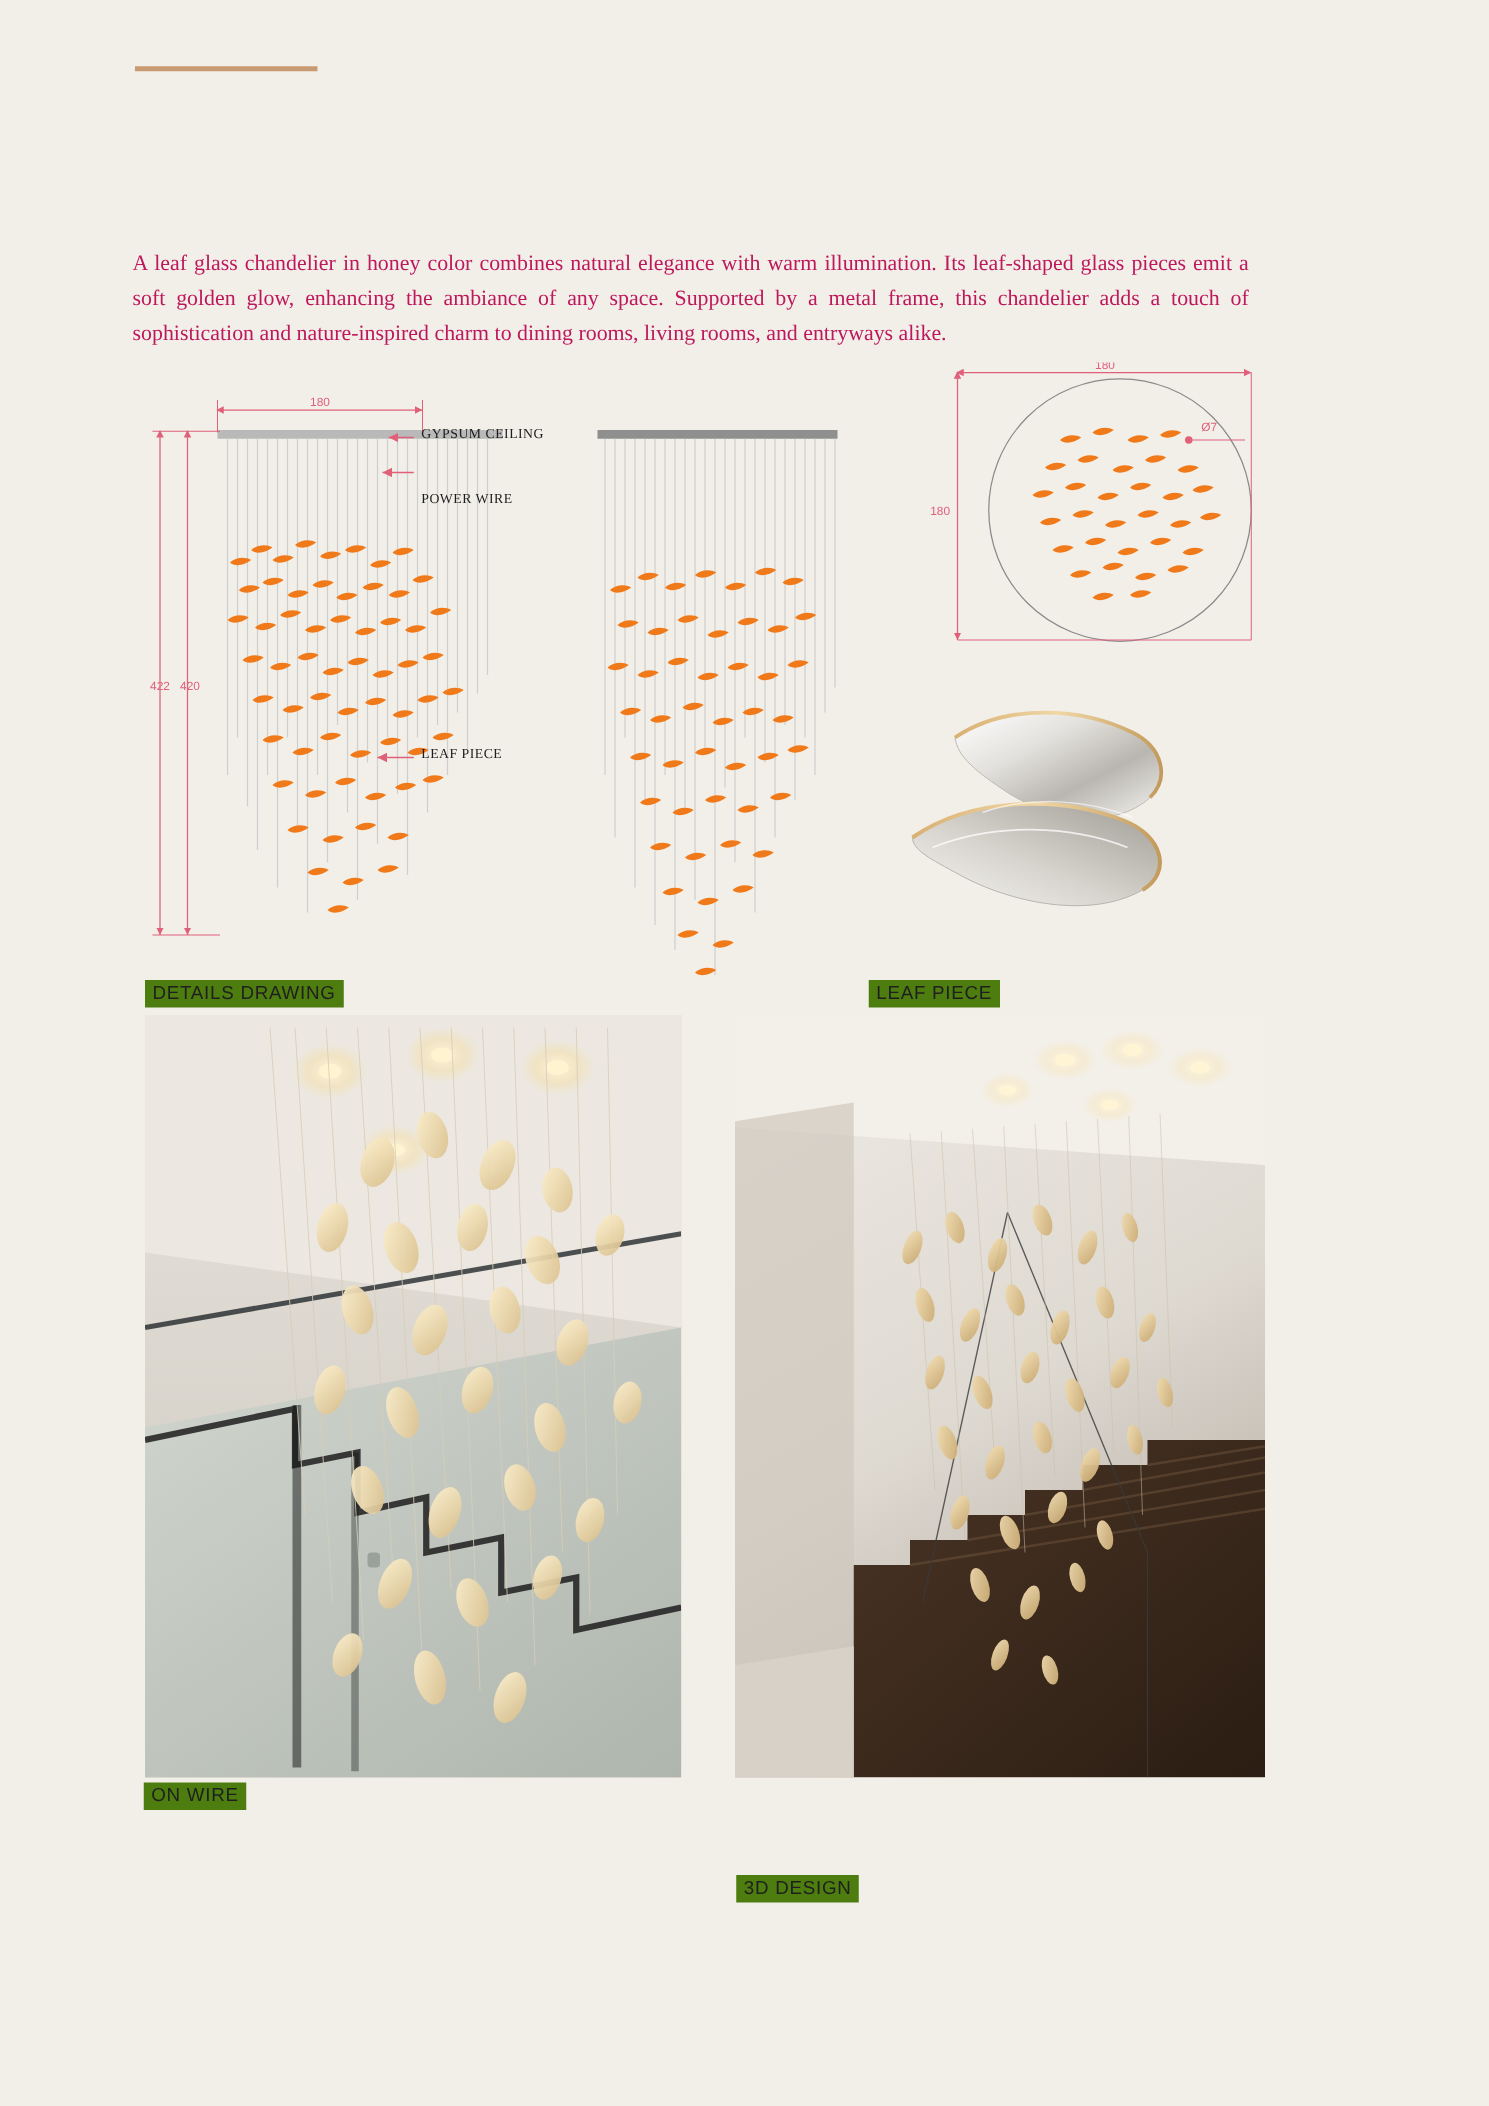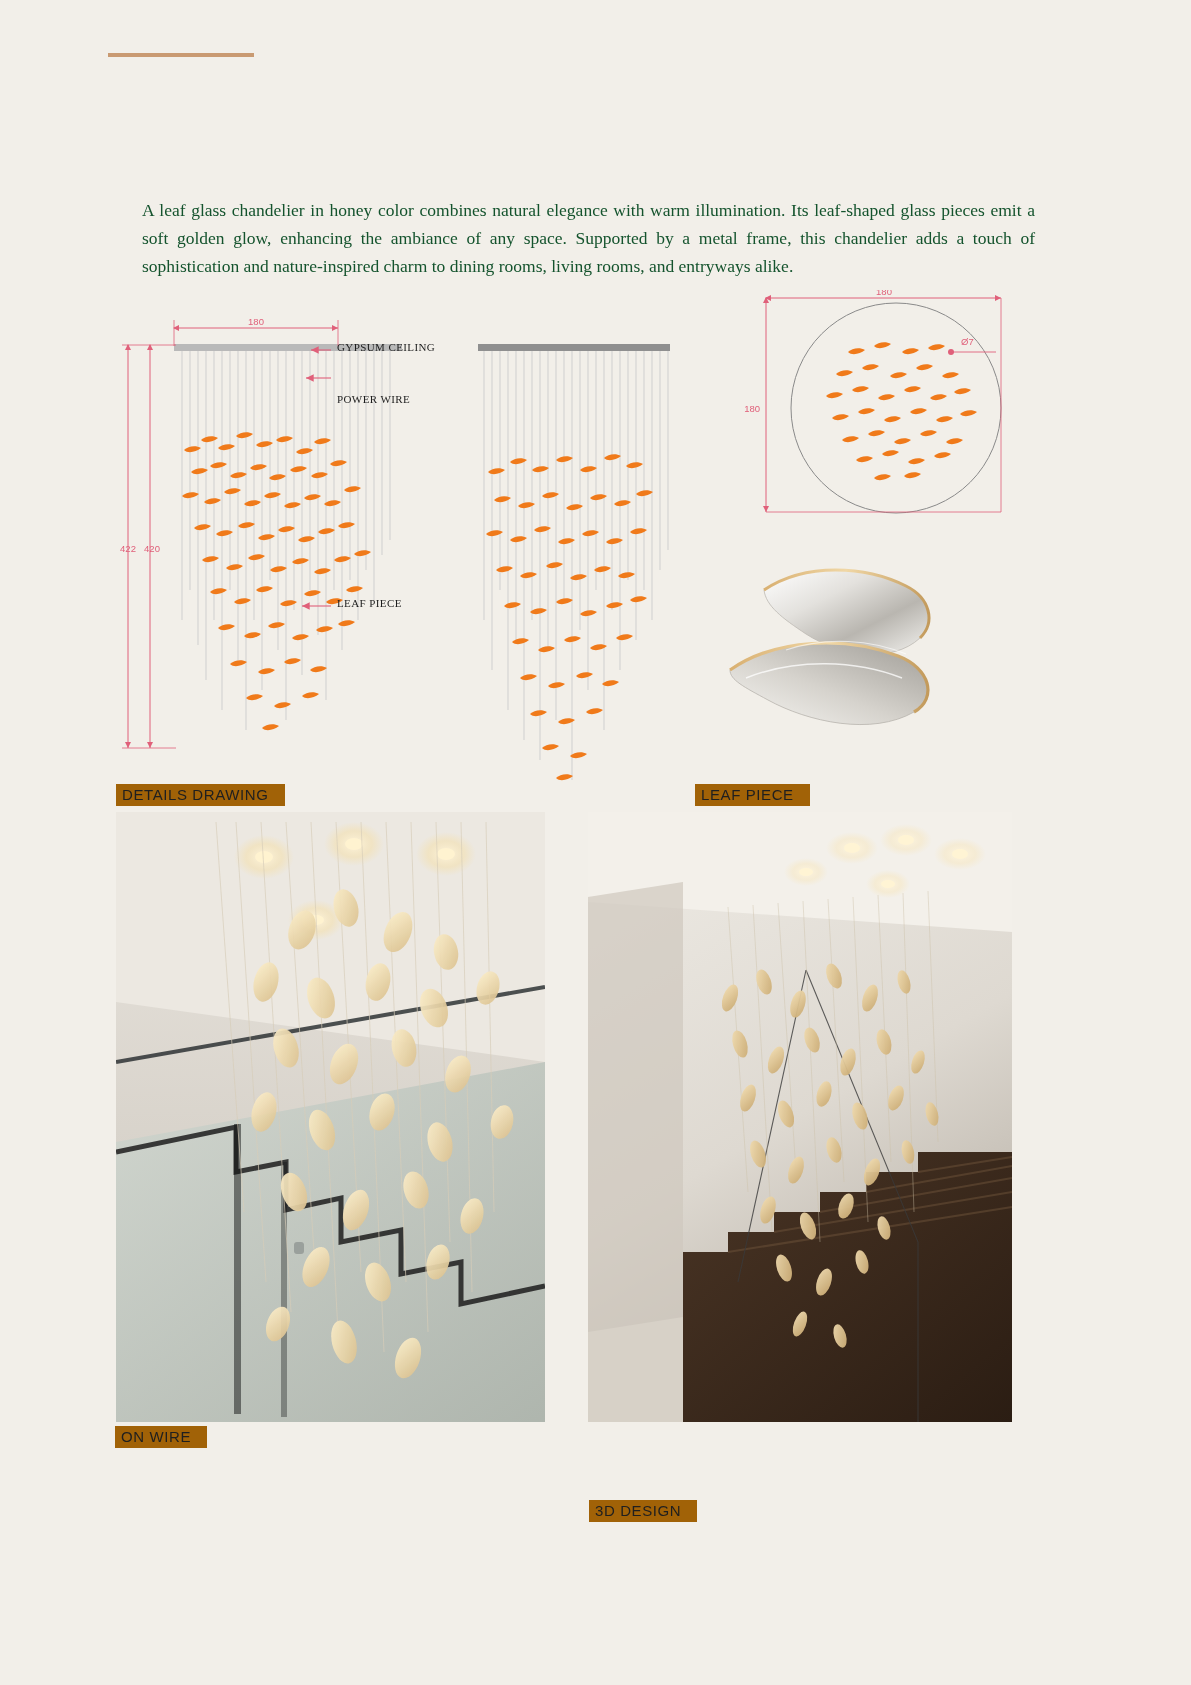--- a/index.html
+++ b/index.html
@@ -41,23 +41,22 @@
     line-height: 1.05;
   }
   .intro {
     position: absolute;
     left: 106px;
     top: 178px;
     width: 893px;
     font-family: "Liberation Serif", serif;
     font-size: 17.5px;
     line-height: 28px;
-    color: #14532d;
+    color: #be185d;
     text-align: justify;
-    margin-left: 36px;
   }
 
   
   .drawing-area {
     position: absolute;
     left: 106px;
     top: 290px;
     width: 900px;
     height: 490px;
   }
@@ -74,26 +73,26 @@
     color: #1d1d1d;
     white-space: nowrap;
   }
   .callout.ceiling { left: 231px; top: 51px; }
   .callout.wire    { left: 231px; top: 79px; margin-top: 24px; }
   .callout.leaf    { left: 231px; top: 307px; }
 
   
   .sec-label {
     position: absolute;
-    background: #a16207;
+    background: #4d7c0f;
     color: #1f1f1f;
     font-family: "Liberation Sans", sans-serif;
     font-size: 15px;
     letter-spacing: .6px;
-    padding: 2px 16px 3px 6px;
+    padding: 2px 6px 3px 6px;
     line-height: 17px;
   }
   .lbl-details { left: 116px; top: 784px; }
   .lbl-leaf    { left: 695px; top: 784px; }
   .lbl-onsite  { left: 115px; top: 1426px; }
   .lbl-3d      { left: 589px; top: 1470px; margin-top: 30px; }
 
   
   .photo {
     position: absolute;

